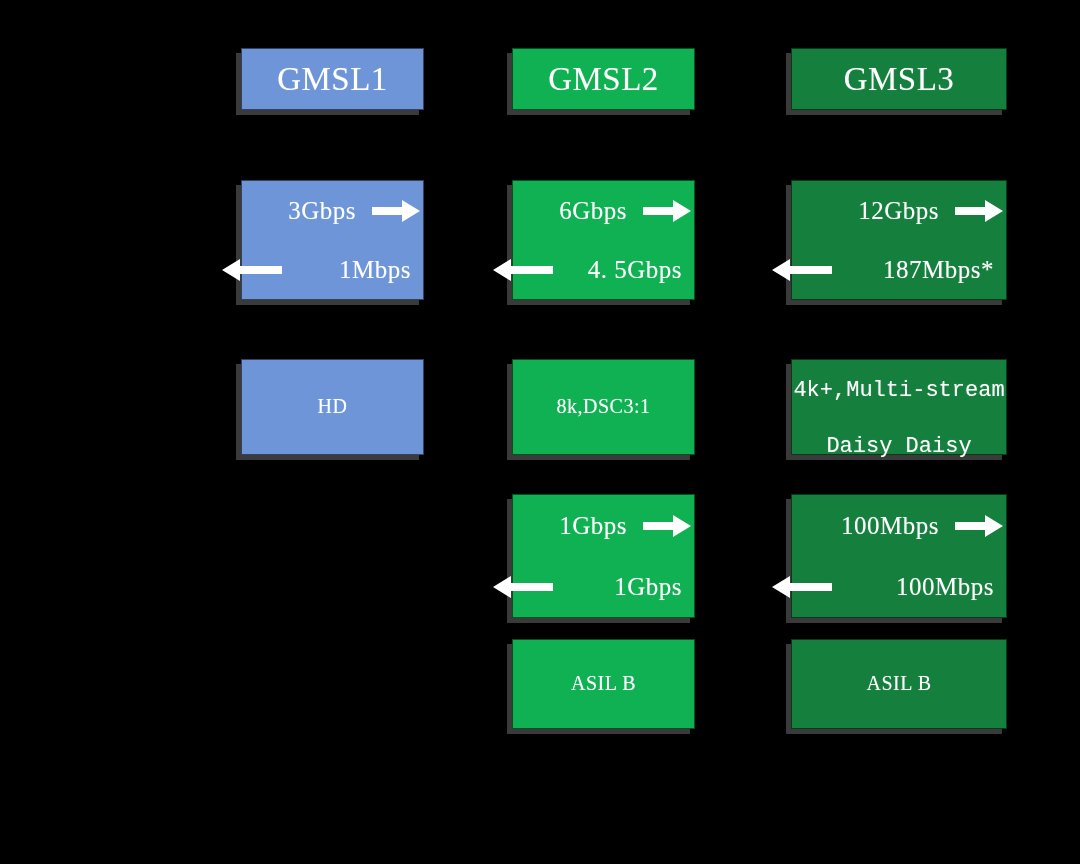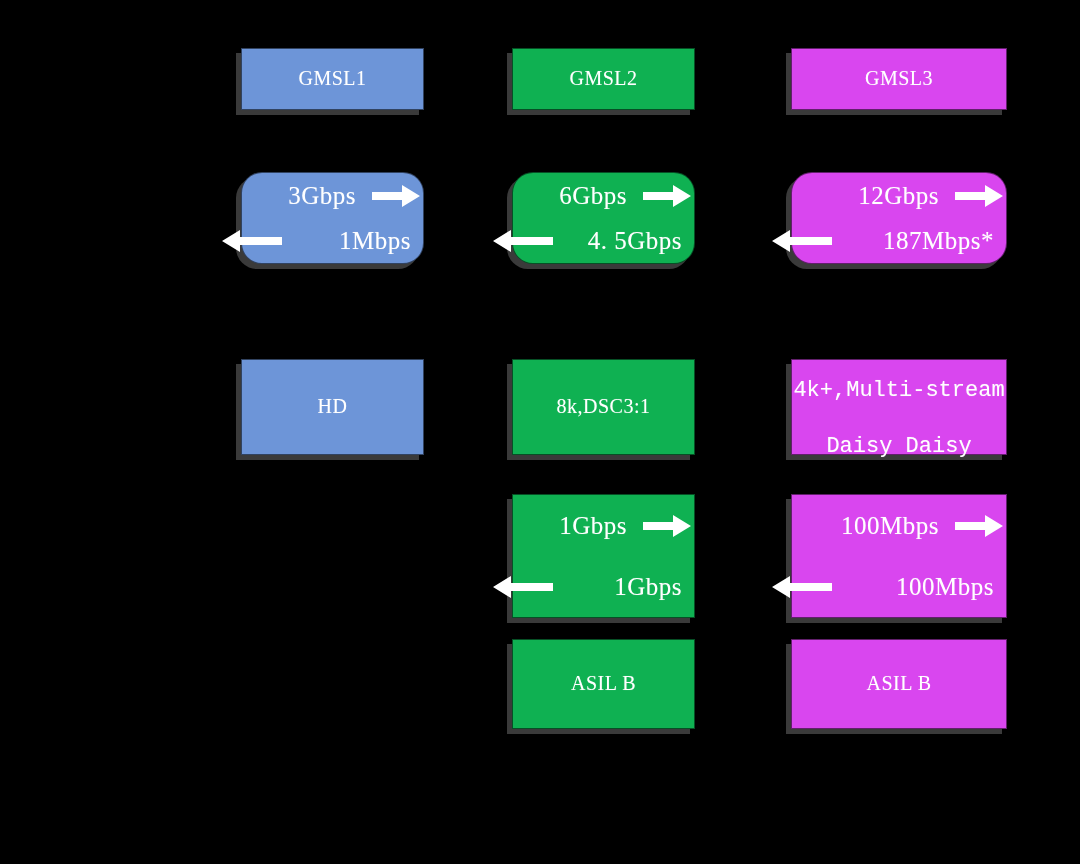--- a/index.html
+++ b/index.html
@@ -34,31 +34,31 @@
     color: #ffffff;
     text-align: center;
     line-height: 1.18;
     
     box-shadow: -5px 5px 0 0 #3a3a3a;
     border: 1px solid rgba(0,0,0,0.55);
   }
 
   .cell.blue  { background: #6d95d8; }
   .cell.green { background: #0fb152; }
-  .cell.cyan  { background: #d946ef; }
+  .cell.cyan  { background: #15803d; }
 
   .cell-text {
     display: block;
     width: 100%;
     text-shadow: 0 0 1px rgba(255,255,255,0.35);
   }
 
   
   .hdr .cell-text {
-    font-size: 20px;
+    font-size: 33px;
     letter-spacing: 0.5px;
   }
 
   
   .lbl .cell-text {
     font-size: 20px;
     letter-spacing: 0.5px;
   }
   .lbl.mono .cell-text {
     font-family: "Liberation Mono", "DejaVu Sans Mono", monospace;
@@ -116,21 +116,21 @@
   }
 
   
   
   .c1 { left: 241px; width: 183px; }
   .c2 { left: 512px; width: 183px; }
   .c3 { left: 791px; width: 216px; }
 
   
   .r-head { top: 48px;  height: 62px; }
-  .r-bw1  { top: 172px; height: 92px; border-radius: 21px; }
+  .r-bw1  { top: 180px; height: 120px; }
   .r-feat { top: 359px; height: 96px; }
   .r-bw2  { top: 494px; height: 124px; }
   .r-asil { top: 639px; height: 90px; }
 </style>
 </head>
 <body>
 
 <div id="diagram">
 
   <div class="cell blue hdr c1 r-head">

